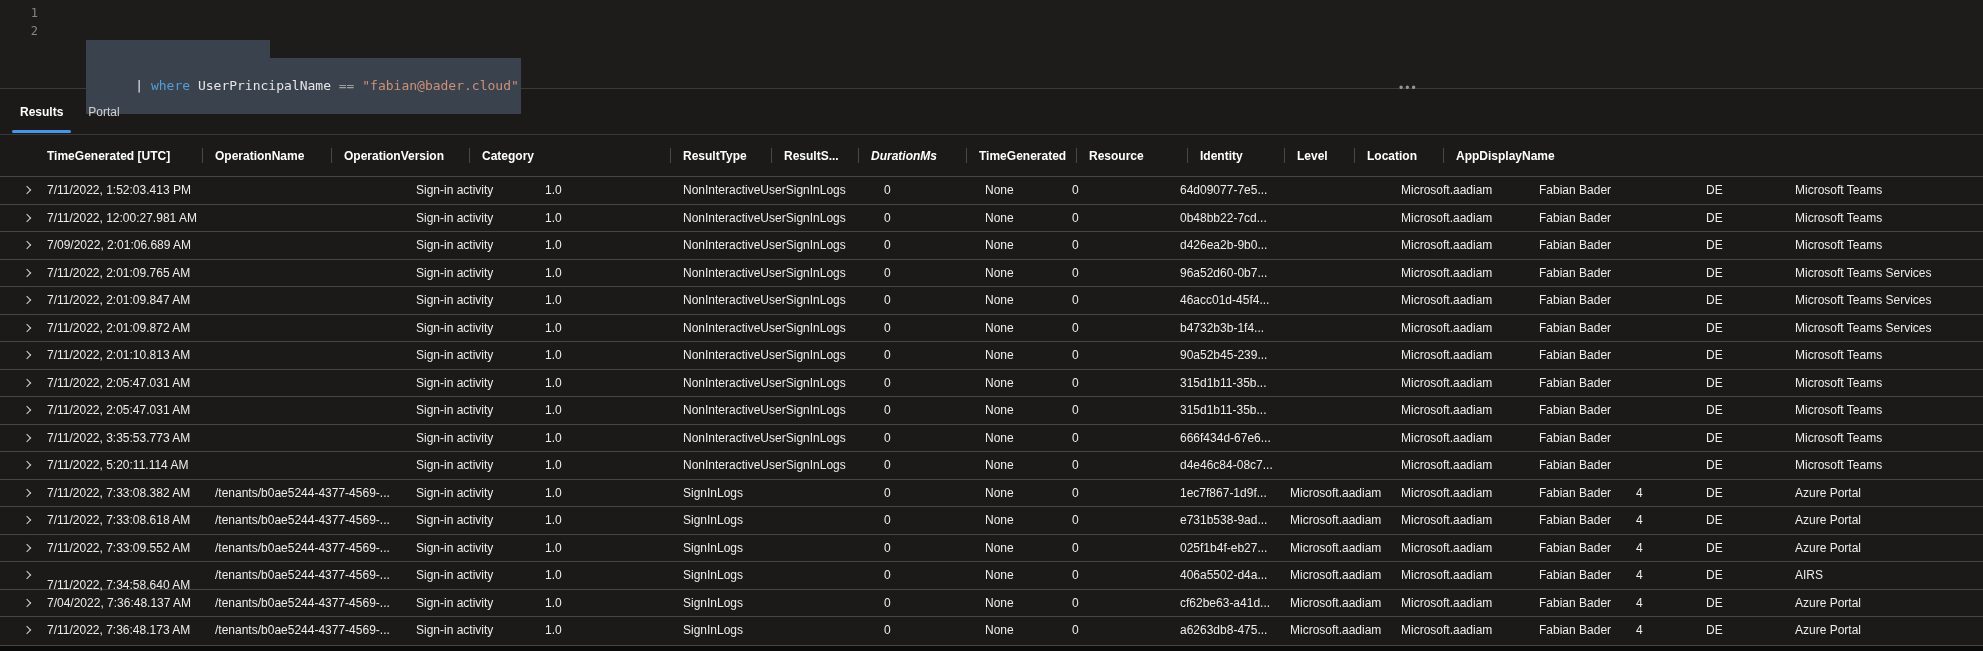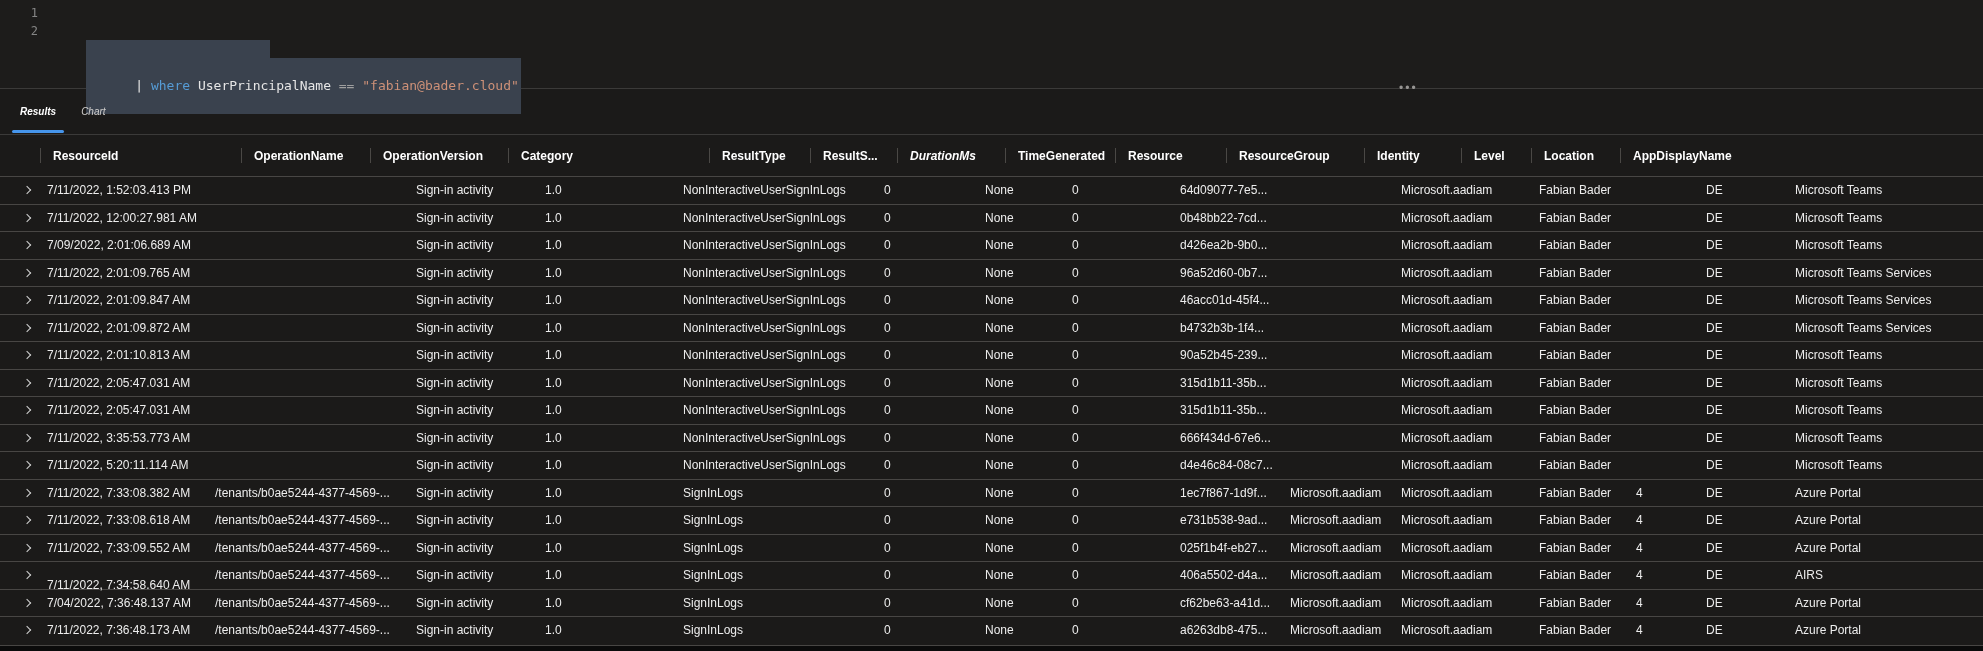--- a/index.html
+++ b/index.html
@@ -19,21 +19,21 @@
   .tok-keyword  { color:#569cd6; }
   .tok-operator { color:#9f9f9f; }
   .tok-string   { color:#ce9178; }
 
   
   .tabbar { height:46px; border-bottom:1px solid #3b3a39; position:relative;
             display:flex; align-items:center; }
   .splitter-handle { position:absolute; left:1399px; top:-8px; color:#979593;
                      font-size:12px; letter-spacing:2px; cursor:row-resize; }
   .tab { position:relative; height:100%; display:flex; align-items:center;
-         font-size:10px; color:#d2d0ce; cursor:pointer;font-style:italic; }
+         font-size:12px; color:#d2d0ce; cursor:pointer; }
   .tab.first { margin-left:20px; }
   .tab + .tab { margin-left:25px; }
   .tab.active { color:#ffffff; font-weight:bold; }
   .tab.active::after { content:''; position:absolute; left:-8px; right:-8px; bottom:1px;
                        height:3px; background:#4695eb; border-radius:2px; }
 
   
   .grid { width:1983px; }
   .thead { display:flex; height:41px; align-items:center; }
   .hcell { position:relative; height:100%; display:flex; align-items:center;
@@ -70,36 +70,35 @@
     <span class="gutter">2</span>
     <span class="code-text sel">
       <span class="tok-plain">| </span><span class="tok-keyword">where </span><span class="tok-plain">UserPrincipalName </span><span class="tok-operator">== </span><span class="tok-string">"fabian@bader.cloud"</span>
     </span>
   </div>
 </div>
 
 <div class="tabbar">
   <span class="splitter-handle">•••</span>
   <div class="tab first active">Results</div>
-  <div class="tab">Chart</div>
+  <div class="tab">Portal</div>
 </div>
 
 <div class="grid">
   <div class="thead">
       <div class="hcell col-expand" style="width: 40px;"></div>
-      <div class="hcell col-resourceId" style="width: 201px;">ResourceId</div>
+      <div class="hcell col-time" style="width: 162px;">TimeGenerated [UTC]</div>
       <div class="hcell col-operationName" style="width: 129px;">OperationName</div>
       <div class="hcell col-operationVersion" style="width: 138px;">OperationVersion</div>
       <div class="hcell col-category" style="width: 201px;">Category</div>
       <div class="hcell col-resultType" style="width: 101px;">ResultType</div>
       <div class="hcell col-resultSignature" style="width: 87px;">ResultS...</div>
       <div class="hcell col-durationMs" style="width: 108px; font-style: italic;">DurationMs</div>
       <div class="hcell col-correlationId" style="width: 110px;">TimeGenerated</div>
       <div class="hcell col-resource" style="width: 111px;">Resource</div>
-      <div class="hcell col-resourceGroup" style="width: 138px;">ResourceGroup</div>
       <div class="hcell col-identity" style="width: 97px;">Identity</div>
       <div class="hcell col-level" style="width: 70px;">Level</div>
       <div class="hcell col-location" style="width: 89px;">Location</div>
       <div class="hcell col-appDisplayName" style="width: 201px;">AppDisplayName</div>
     </div>
   <div class="tbody">
       <div class="trow">
         <div class="tcell col-expand" style="width: 40px;">
           <span class="chev"></span>
         </div>

